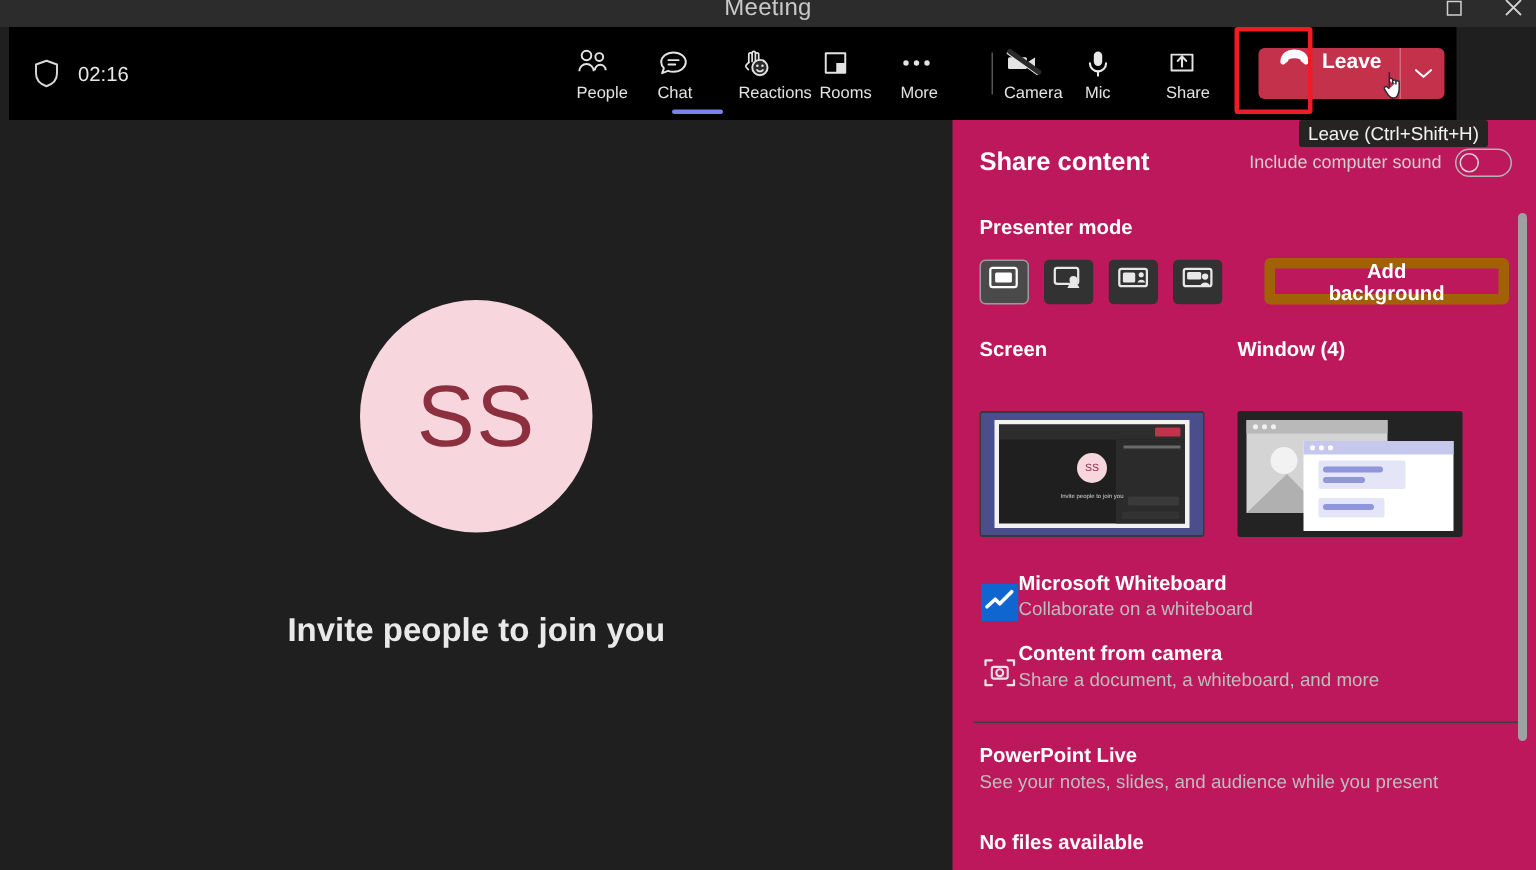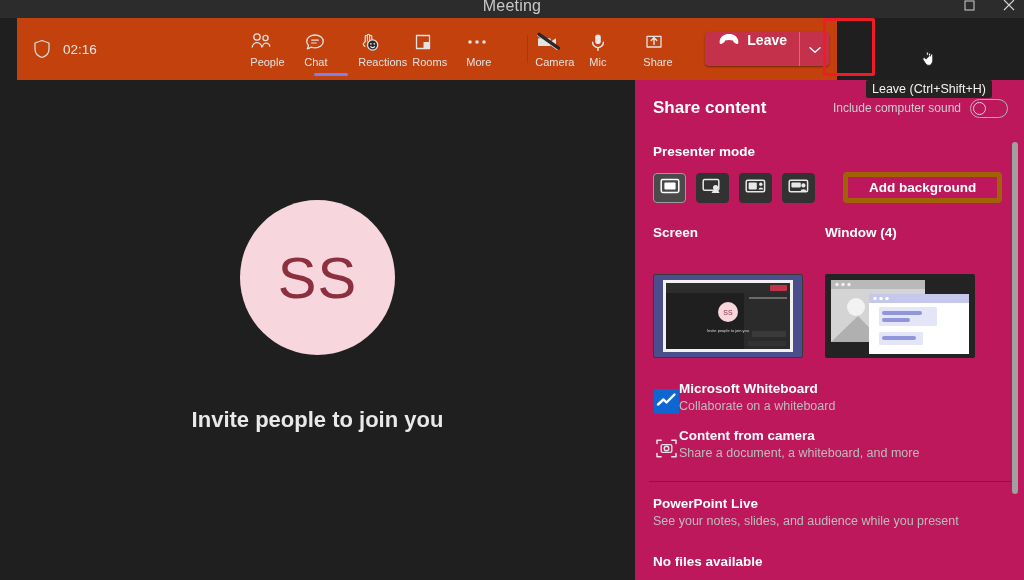--- a/index.html
+++ b/index.html
@@ -23,22 +23,22 @@
   .win-controls {
     position: absolute; right: 4px; top: 0; height: 18px;
     display: flex; align-items: center; gap: 18px;
   }
   .win-btn { width: 22px; height: 18px; display:flex; align-items:center; justify-content:center;
              position: relative; top: -4px; }
   .win-btn svg { display: block; }
 
   
   .toolbar {
-    position: absolute; left: 17px; top: 18px; width: 820px; height: 62px;
-    background: #c2410c;
+    position: absolute; left: 6px; top: 18px; width: 965px; height: 62px;
+    background: #000000;
   }
   .tb-left {
     position: absolute; left: 14px; top: 0; height: 62px;
     display: flex; align-items: center; gap: 10px;
   }
   .shield-icon { width: 22px; height: 22px; display:block; }
   .timer { font-size: 13.5px; color: #e8e8e8; }
 
   .tb-right {
     position: absolute; right: 8px; top: 0; height: 62px;
@@ -127,21 +127,21 @@
   .presenter-block { padding: 26px 18px 0 18px; }
   .presenter-row { display: flex; align-items: center; gap: 10px; margin-top: 13px; }
   .pm-btn {
     width: 33px; height: 30px; border-radius: 4px; background: #333232;
     display: flex; align-items: center; justify-content: center;
     border: 1px solid transparent;
   }
   .pm-btn.selected { background: #4a4a4a; border: 1px solid #9b9b9b; }
   .add-bg-btn {
     margin-left: 18px; height: 31px; padding: 0 21px;
-    border: 5px solid #a16207; border-radius: 4px; background: transparent;
+    border: 7px solid #a16207; border-radius: 4px; background: transparent;
     color: #fff; font-size: 13.5px; font-weight: 700;
     font-family: "Liberation Sans", sans-serif;
     display: flex; align-items: center; justify-content: center;
   }
 
   .sources { display: flex; padding: 22px 18px 0 18px; gap: 22px; }
   .src-col { display: flex; flex-direction: column; gap: 24px; }
   .src-title { font-size: 13.5px; color: #fff; font-weight: 700; margin-bottom: 10px; }
   .thumb {
     width: 150px; height: 84px; border-radius: 2px; overflow: hidden;

